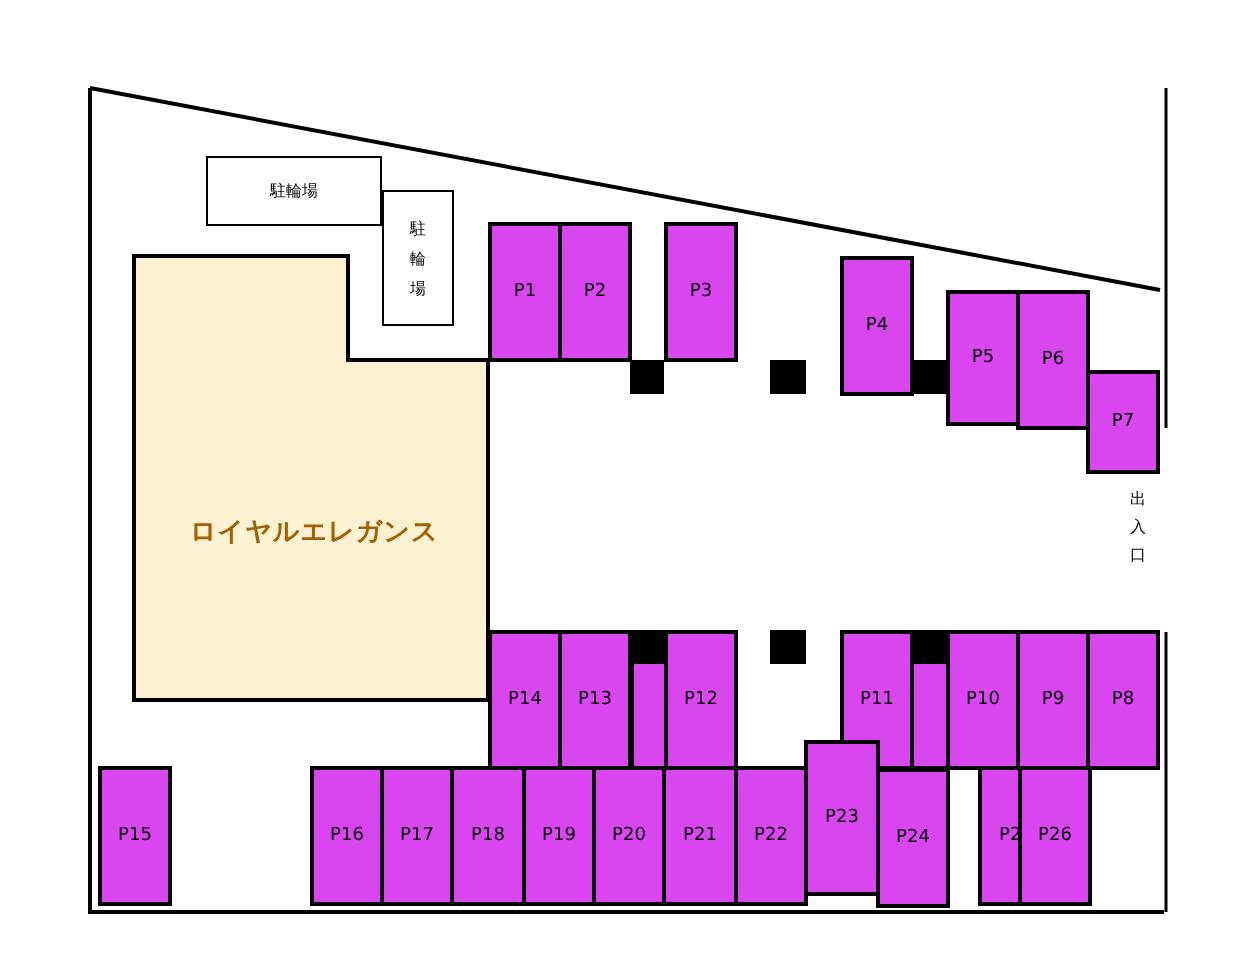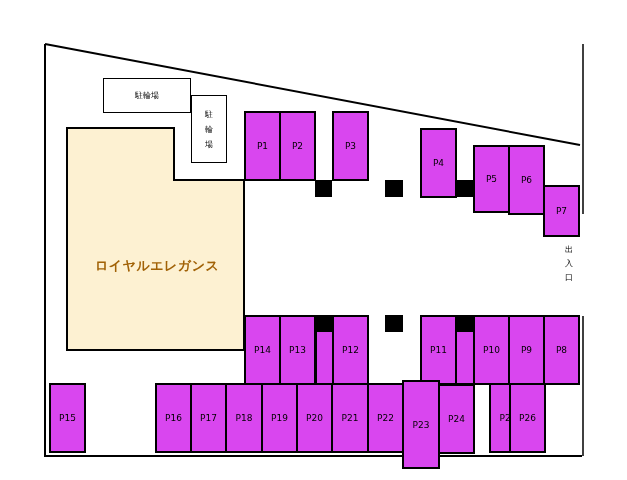--- a/index.html
+++ b/index.html
@@ -128,21 +128,21 @@
     </div>
   <div class="space" style="left:296px;top:383px;width:37px;height:70px;">
       <span>P20</span>
     </div>
   <div class="space" style="left:331px;top:383px;width:38px;height:70px;">
       <span>P21</span>
     </div>
   <div class="space" style="left:367px;top:383px;width:37px;height:70px;">
       <span>P22</span>
     </div>
-  <div class="space" style="left:402px;top:380px;width:38px;height:89px;">
+  <div class="space" style="left:402px;top:370px;width:38px;height:78px;">
       <span>P23</span>
     </div>
   <div class="space" style="left:438px;top:384px;width:37px;height:70px;">
       <span>P24</span>
     </div>
   <div class="space" style="left:473px;top:383px;width:38px;height:70px;margin-left:16px;">
       <span>P25</span>
     </div>
   <div class="space" style="left:509px;top:383px;width:37px;height:70px;justify-content:center;">
       <span>P26</span>

